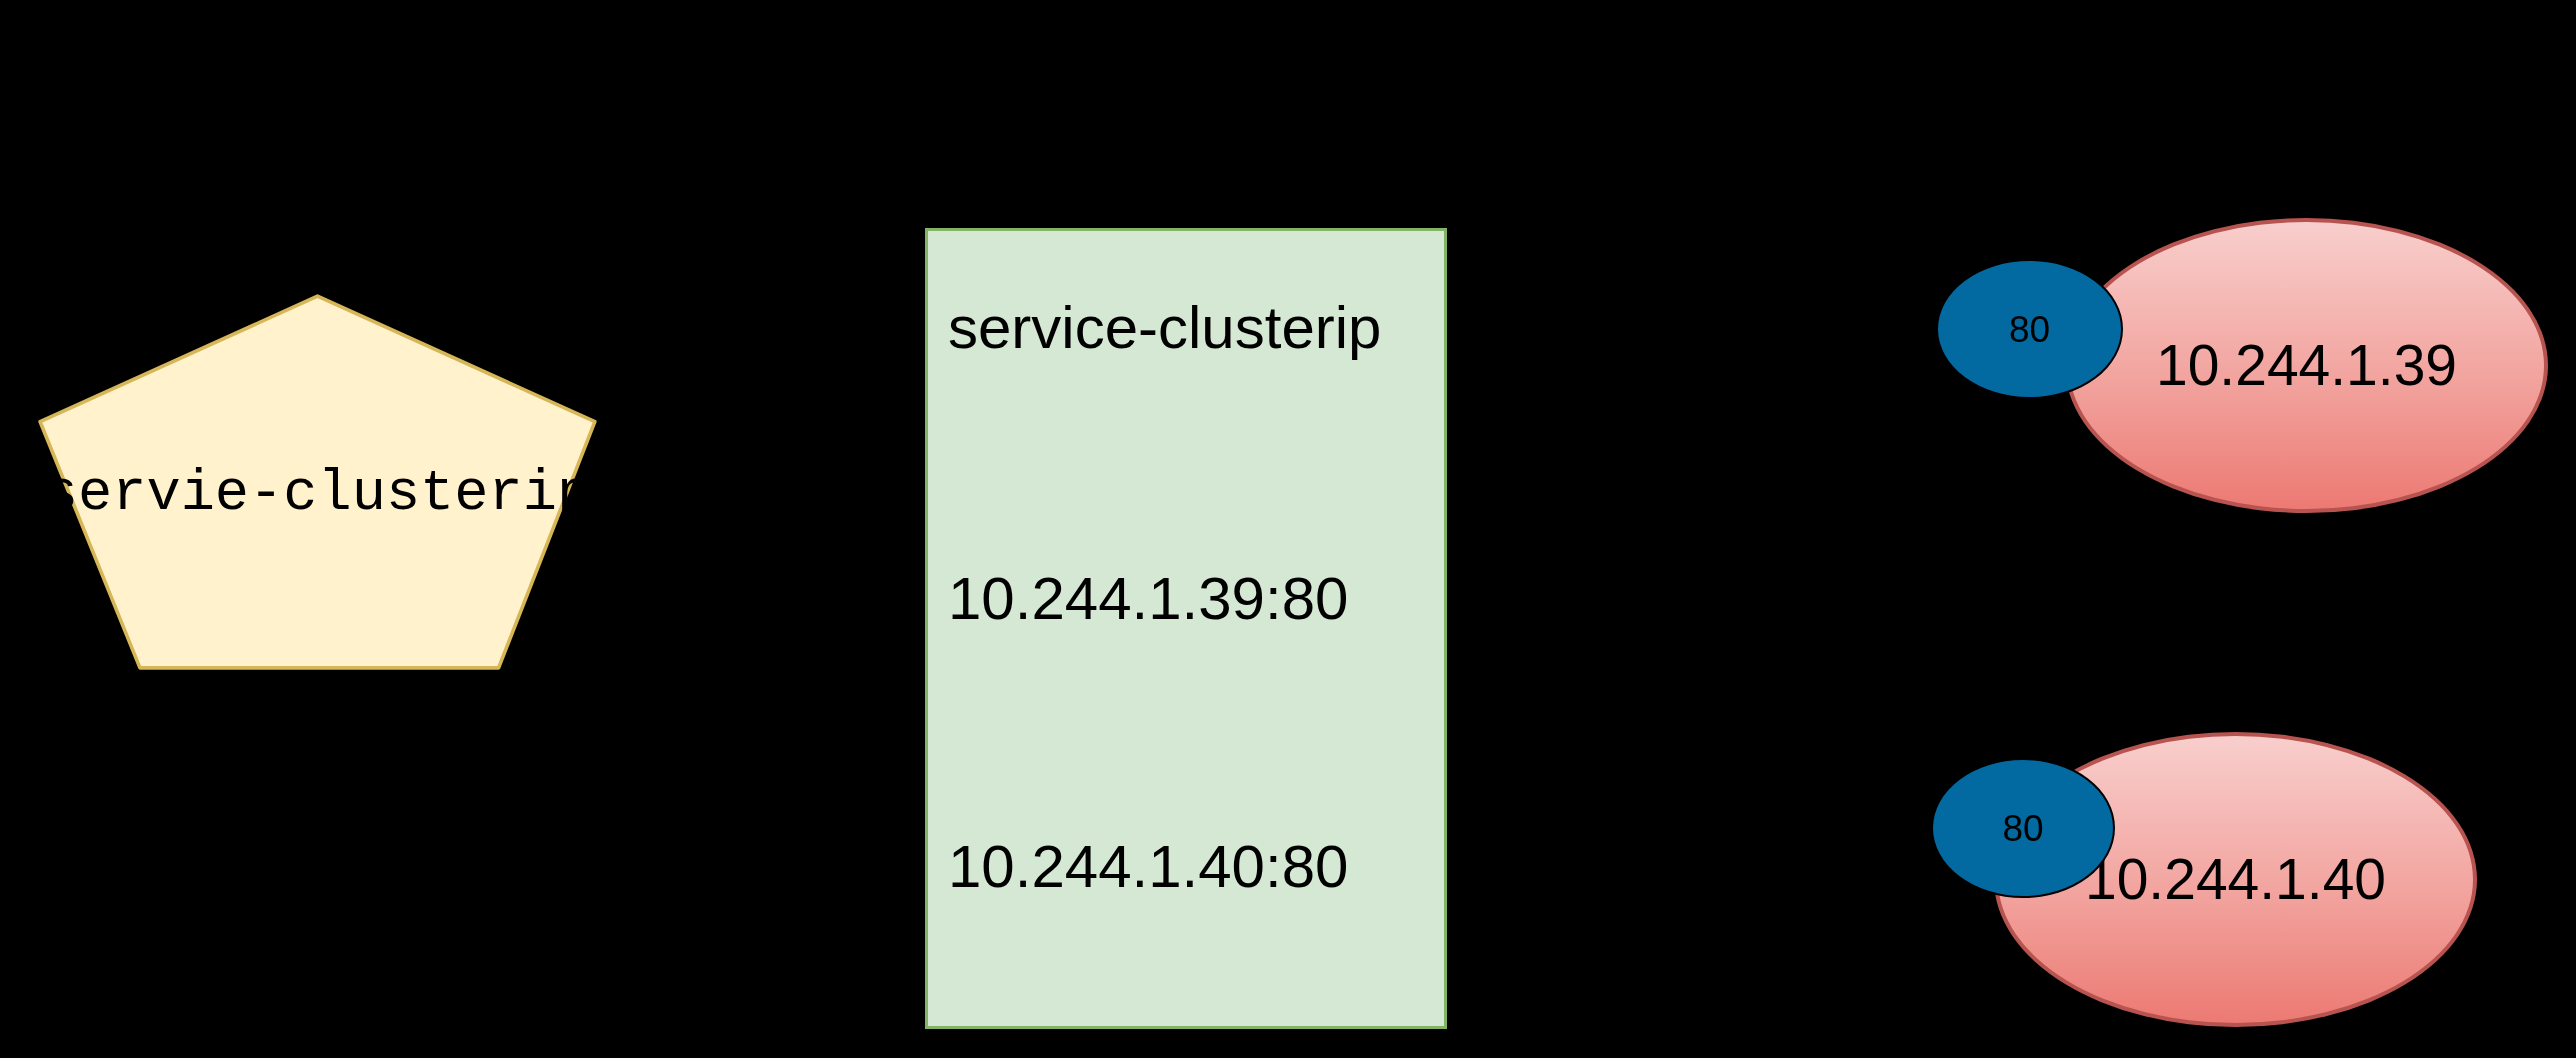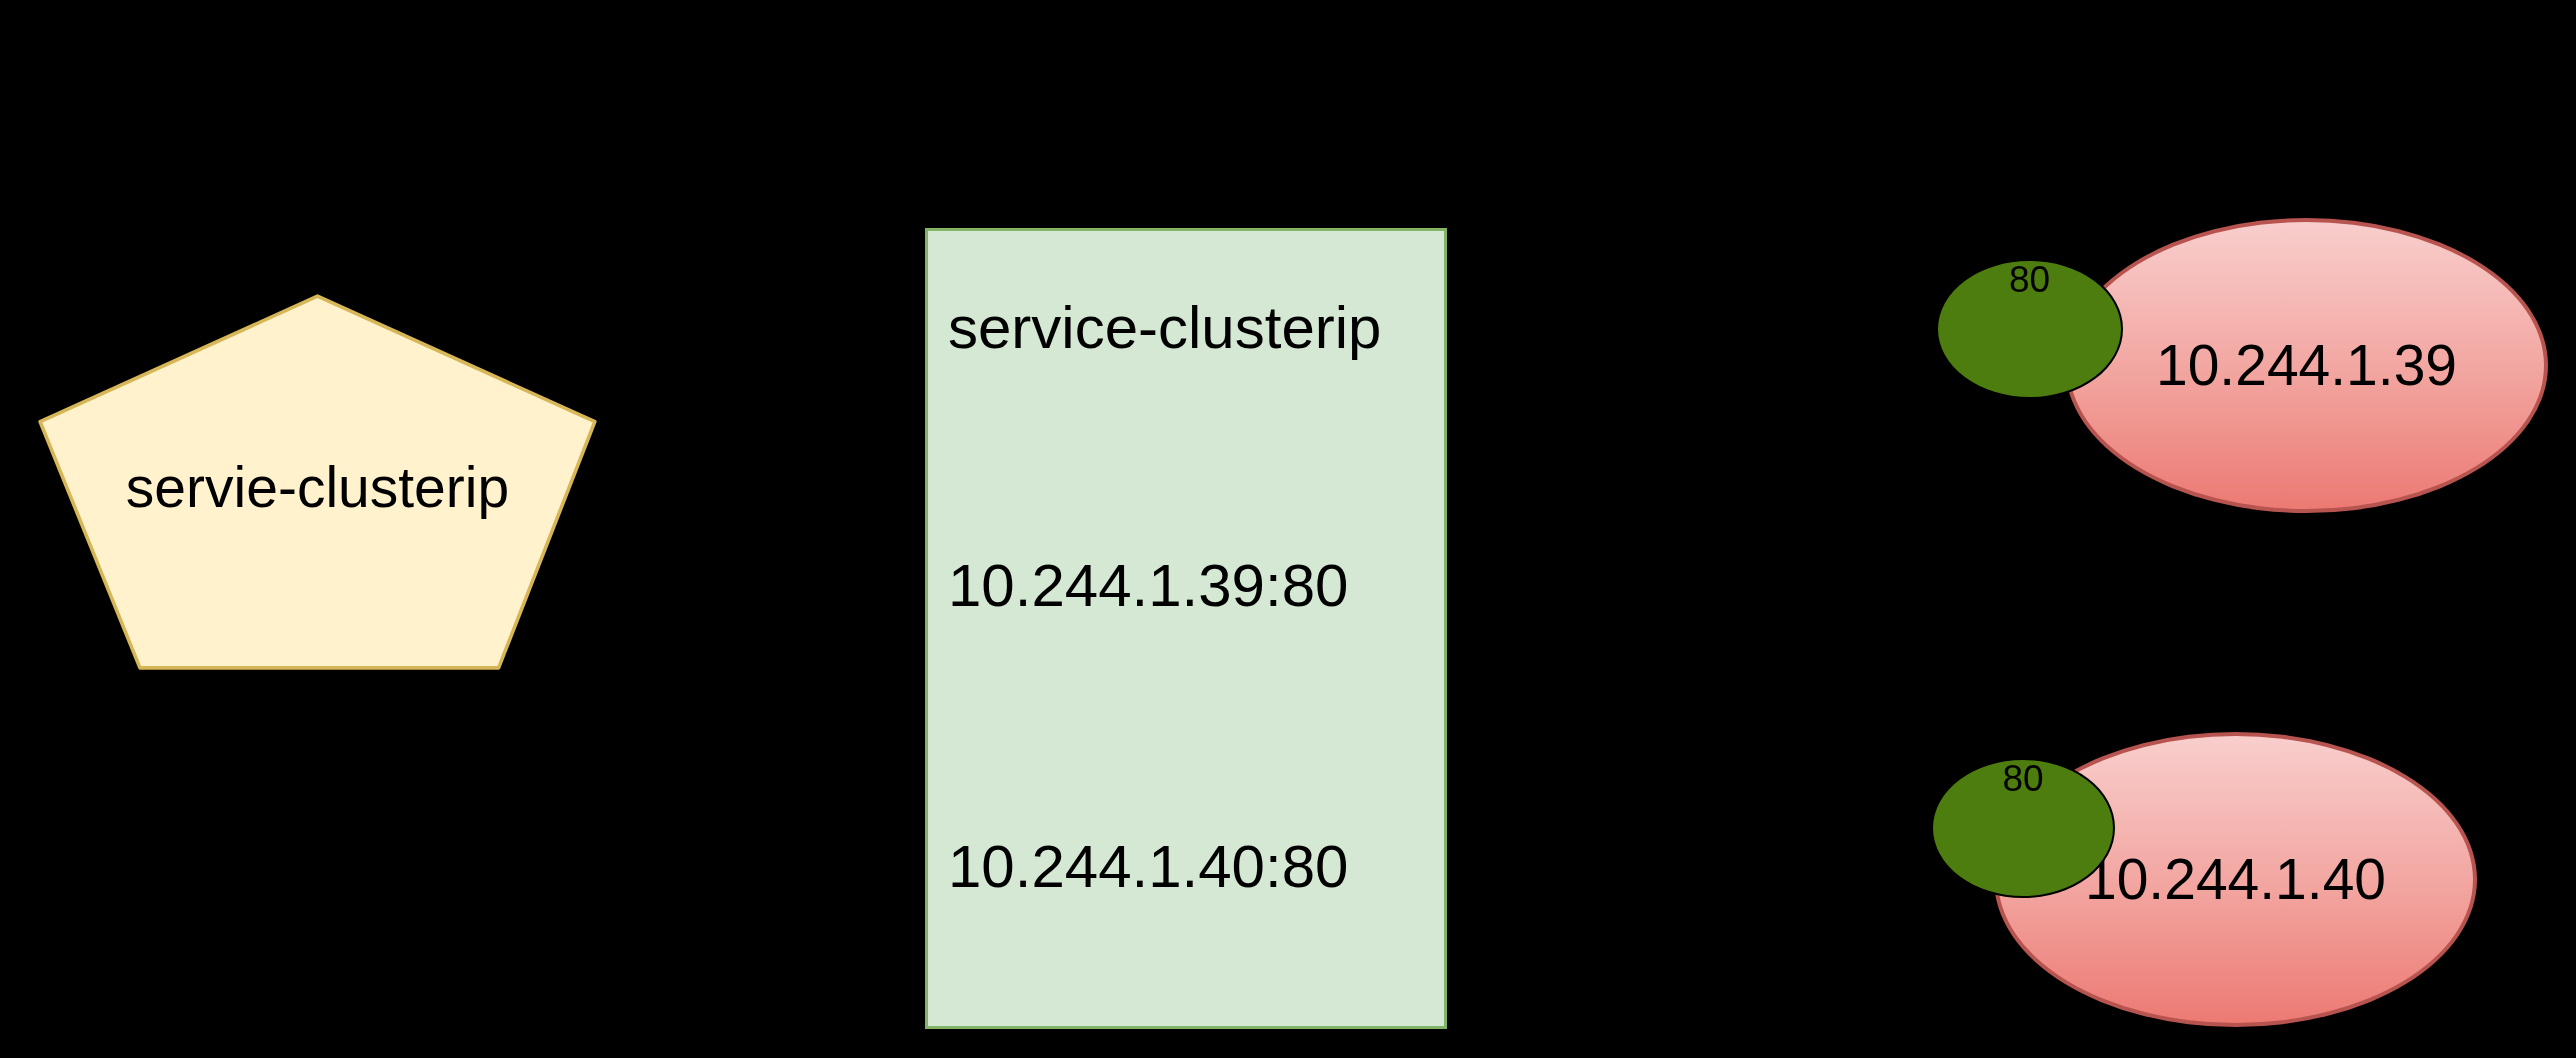--- a/index.html
+++ b/index.html
@@ -19,65 +19,65 @@
 
   
   .pentagon-wrap {
     left: 38px; top: 294px; width: 559px; height: 376px;
   }
   .pentagon-wrap svg {
     position: absolute; left: 0; top: 0; width: 100%; height: 100%;
     overflow: visible;
   }
   .pentagon-wrap .shape-label {
-    position: absolute; left: 0; top: 5px; width: 100%; height: 100%;
+    position: absolute; left: 0; top: 12px; width: 100%; height: 100%;
     display: flex; align-items: center; justify-content: center;
-    font-size: 57px; line-height: 1;
+    font-size: 57px; line-height: 1; font-family: Liberation Mono, monospace;
   }
 
   
   .endpoints-box {
     left: 925px; top: 228px; width: 522px; height: 801px;
     box-sizing: border-box;
     background: #D5E8D4;
     border: 3.6px solid #82B366;
   }
   .endpoints-box .row {
     position: absolute;
     left: 20px;
     height: 71px;
     line-height: 71px;
     font-size: 60px;
     white-space: nowrap;
   }
   .endpoints-box .row.title { top: 61px; }
-  .endpoints-box .row.ep1  { top: 319px; }
+  .endpoints-box .row.ep1  { top: 332px; }
   .endpoints-box .row.ep2  { top: 600px; }
 
   
   .pod-ellipse {
     box-sizing: border-box;
     border-radius: 50%;
     background: linear-gradient(180deg, #F8CECC 0%, #F2A39E 55%, #EC7A73 100%);
     border: 4.3px solid #B85450;
     display: flex; align-items: center; justify-content: center; text-align: center;
   }
   .pod-ellipse.pod1 { left: 2065px; top: 218px;  width: 483px; height: 295px; }
   .pod-ellipse.pod2 { left: 1994px; top: 732px; width: 483px; height: 295px; }
   .pod-ellipse .pod-ip {
     font-size: 57px; line-height: 1; white-space: nowrap;
   }
 
   
   .port-circle {
     box-sizing: border-box;
     border-radius: 50%;
-    background: #4d7c0f;
+    background: #0369a1;
     border: 2.9px solid #000000;
-    display: flex; align-items: flex-start; justify-content: center;
+    display: flex; align-items: center; justify-content: center;
     z-index: 2;
   }
   .port-circle.port1 { left: 1936px; top: 259px;  width: 187px; height: 140px; }
   .port-circle.port2 { left: 1931px; top: 758px; width: 184px; height: 140px; }
   .port-circle .port-label {
     font-size: 37px; line-height: 1;
   }
 </style>
 </head>
 <body>

